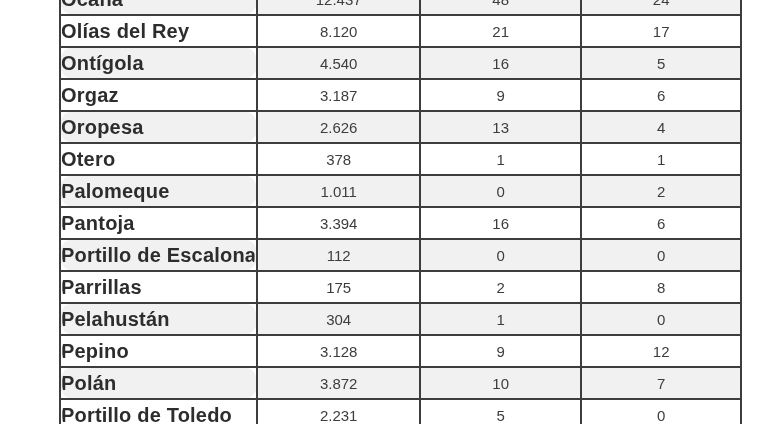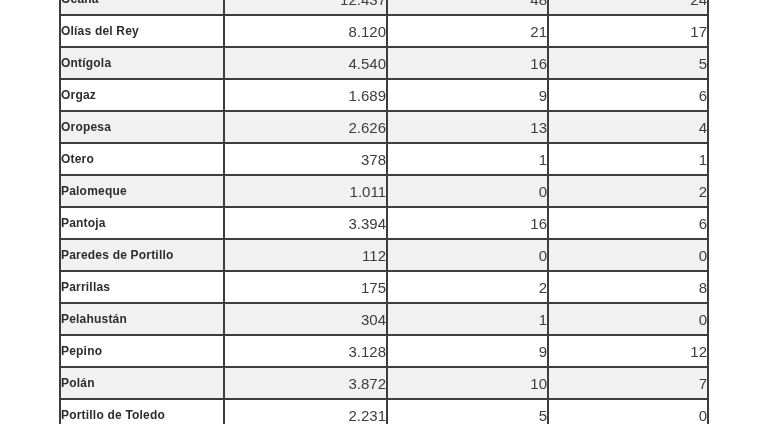--- a/index.html
+++ b/index.html
@@ -40,27 +40,28 @@
     vertical-align: middle;
   }
   tr.striped td {
     background: #f1f1f1;
     margin-top: 48px;
   }
   td.name-cell {
     padding-left: 10px;
     text-align: left;
     font-weight: 700;
-    font-size: 12px;
+    font-size: 20px;
     color: #2d2d2d;
     letter-spacing: 0.2px;
+    border-radius: 14px;
   }
   td.num-cell {
     padding-right: 7px;
-    text-align: right;
+    text-align: center;
     font-weight: 400;
     font-size: 15px;
     color: #3d3d3d;
   }
   td.pop-cell {
     background: #e4e4e4;
   }
 </style>
 </head>
 <body>
@@ -87,21 +88,21 @@
     <td class="num-cell">17</td>
   </tr>
         <tr class="striped">
     <td class="name-cell">Ontígola</td>
     <td class="num-cell pop-cell">4.540</td>
     <td class="num-cell">16</td>
     <td class="num-cell">5</td>
   </tr>
         <tr>
     <td class="name-cell">Orgaz</td>
-    <td class="num-cell pop-cell">1.689</td>
+    <td class="num-cell pop-cell">3.187</td>
     <td class="num-cell">9</td>
     <td class="num-cell">6</td>
   </tr>
         <tr class="striped">
     <td class="name-cell">Oropesa</td>
     <td class="num-cell pop-cell">2.626</td>
     <td class="num-cell">13</td>
     <td class="num-cell">4</td>
   </tr>
         <tr>
@@ -116,21 +117,21 @@
     <td class="num-cell">0</td>
     <td class="num-cell">2</td>
   </tr>
         <tr>
     <td class="name-cell">Pantoja</td>
     <td class="num-cell pop-cell">3.394</td>
     <td class="num-cell">16</td>
     <td class="num-cell">6</td>
   </tr>
         <tr class="striped">
-    <td class="name-cell">Paredes de Portillo</td>
+    <td class="name-cell">Portillo de Escalona</td>
     <td class="num-cell pop-cell">112</td>
     <td class="num-cell">0</td>
     <td class="num-cell">0</td>
   </tr>
         <tr>
     <td class="name-cell">Parrillas</td>
     <td class="num-cell pop-cell">175</td>
     <td class="num-cell">2</td>
     <td class="num-cell">8</td>
   </tr>

